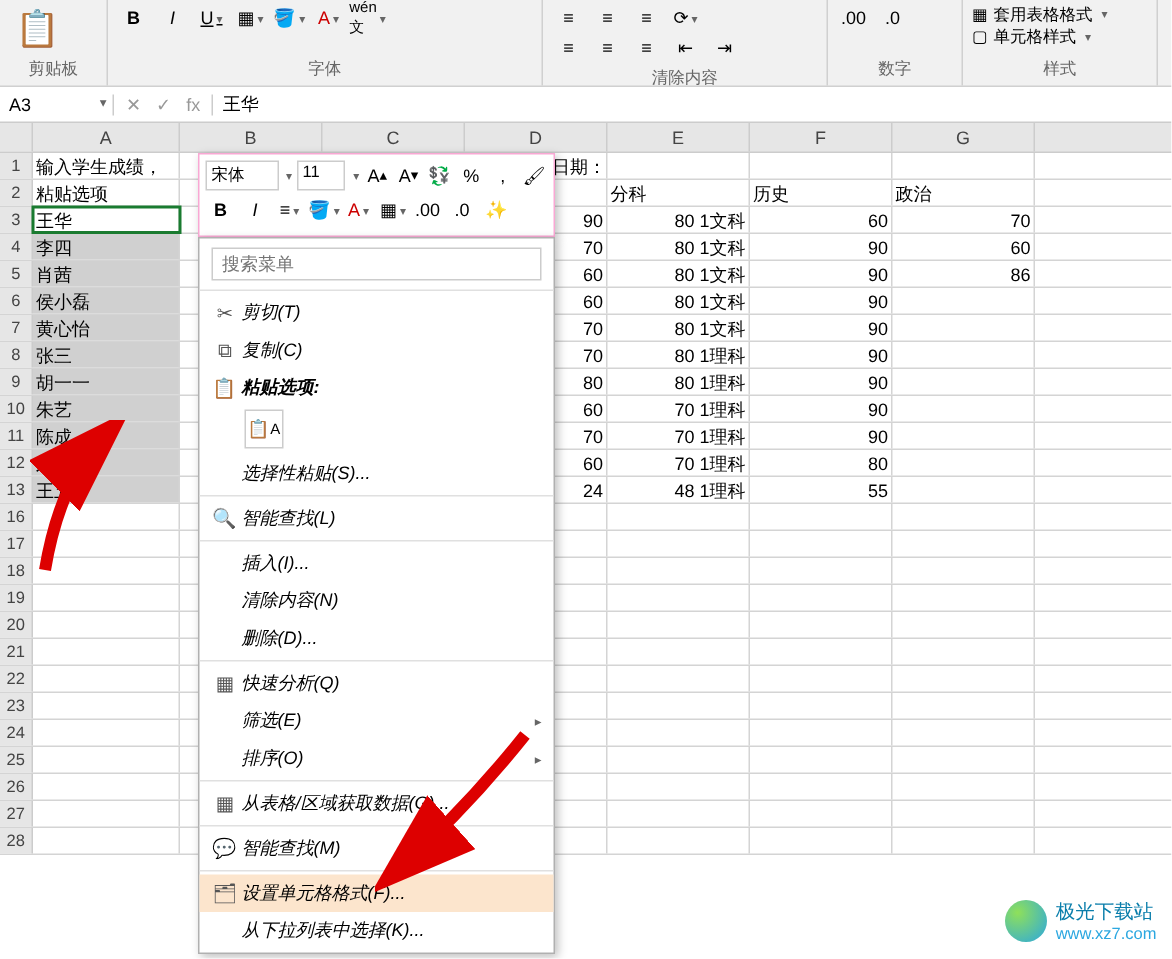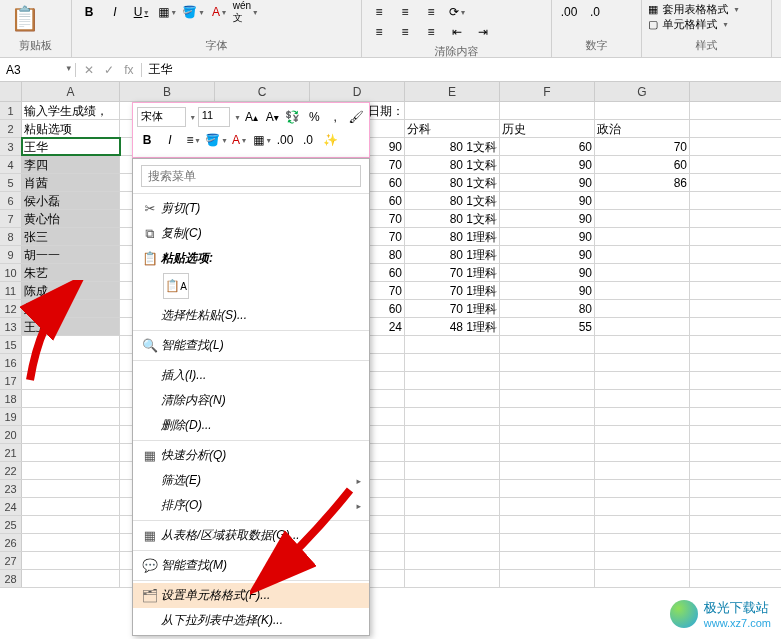--- a/index.html
+++ b/index.html
@@ -276,30 +276,20 @@
         <div class="cell col-G"></div>
       </div>
       <div class="grid-row">
         <div class="row-header">13</div>
         <div class="cell col-A selected">王五</div>
         <div class="cell col-B"></div>
         <div class="cell col-C"></div>
         <div class="cell col-D num">24</div>
         <div class="cell col-E num">48 1理科</div>
         <div class="cell col-F num">55</div>
-        <div class="cell col-G"></div>
-      </div>
-      <div class="grid-row">
-        <div class="row-header">15</div>
-        <div class="cell col-A"></div>
-        <div class="cell col-B"></div>
-        <div class="cell col-C"></div>
-        <div class="cell col-D"></div>
-        <div class="cell col-E"></div>
-        <div class="cell col-F"></div>
         <div class="cell col-G"></div>
       </div>
       <div class="grid-row">
         <div class="row-header">16</div>
         <div class="cell col-A"></div>
         <div class="cell col-B"></div>
         <div class="cell col-C"></div>
         <div class="cell col-D"></div>
         <div class="cell col-E"></div>
         <div class="cell col-F"></div>

